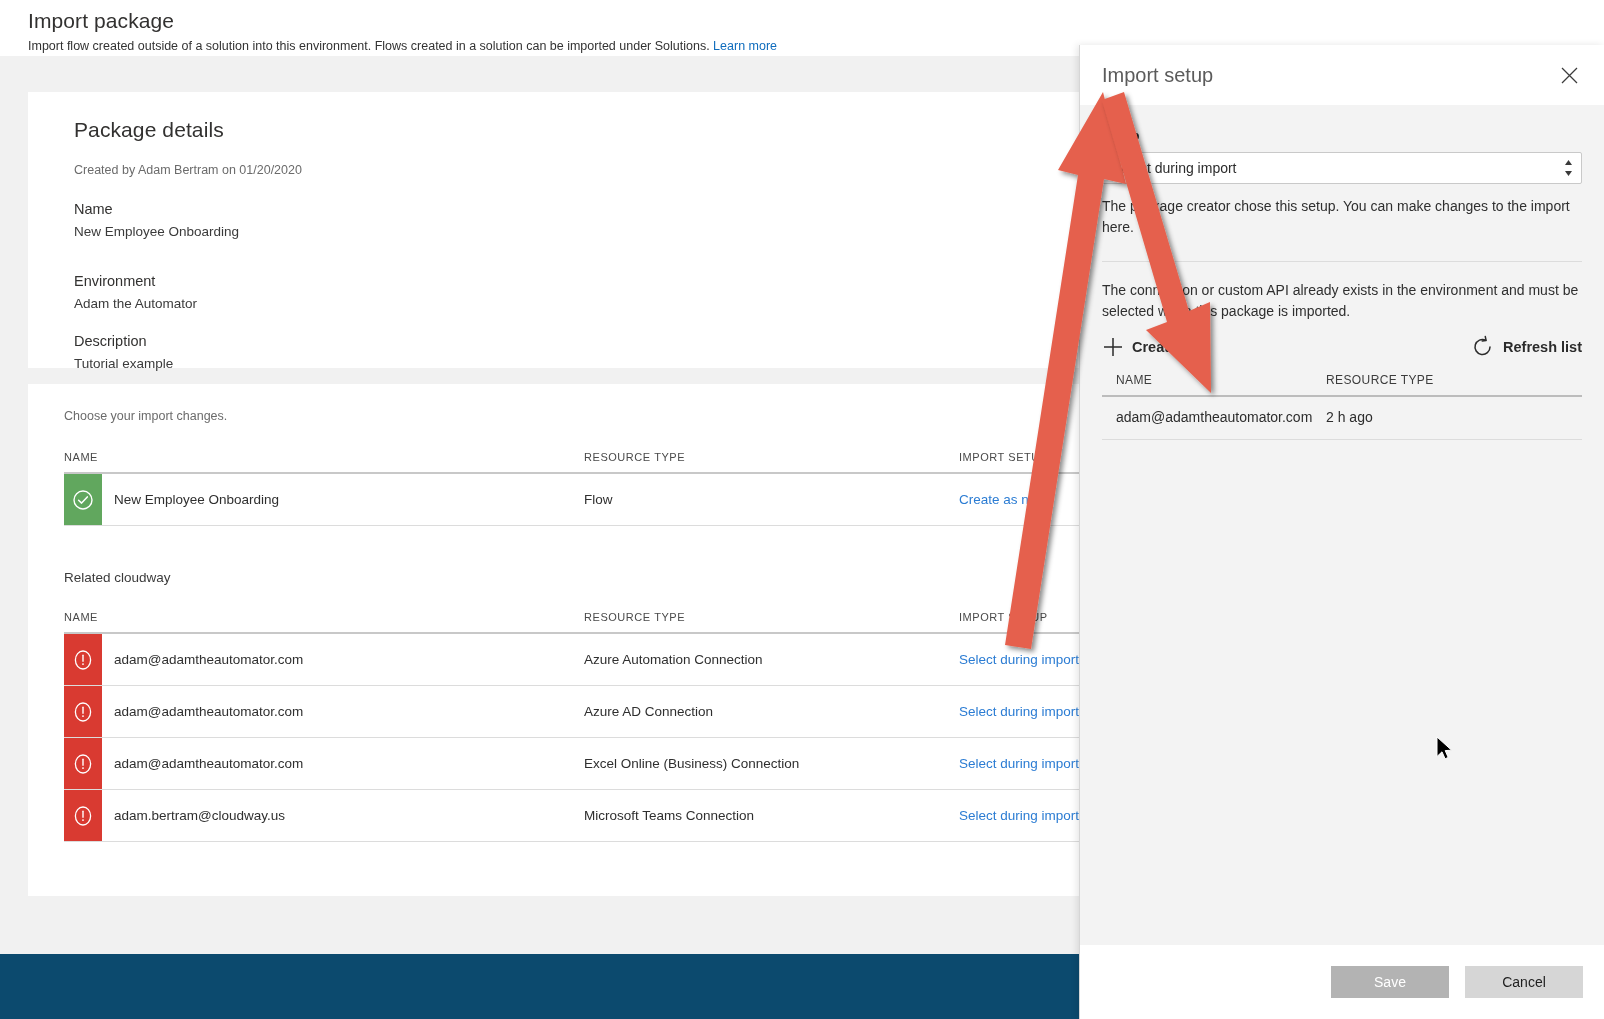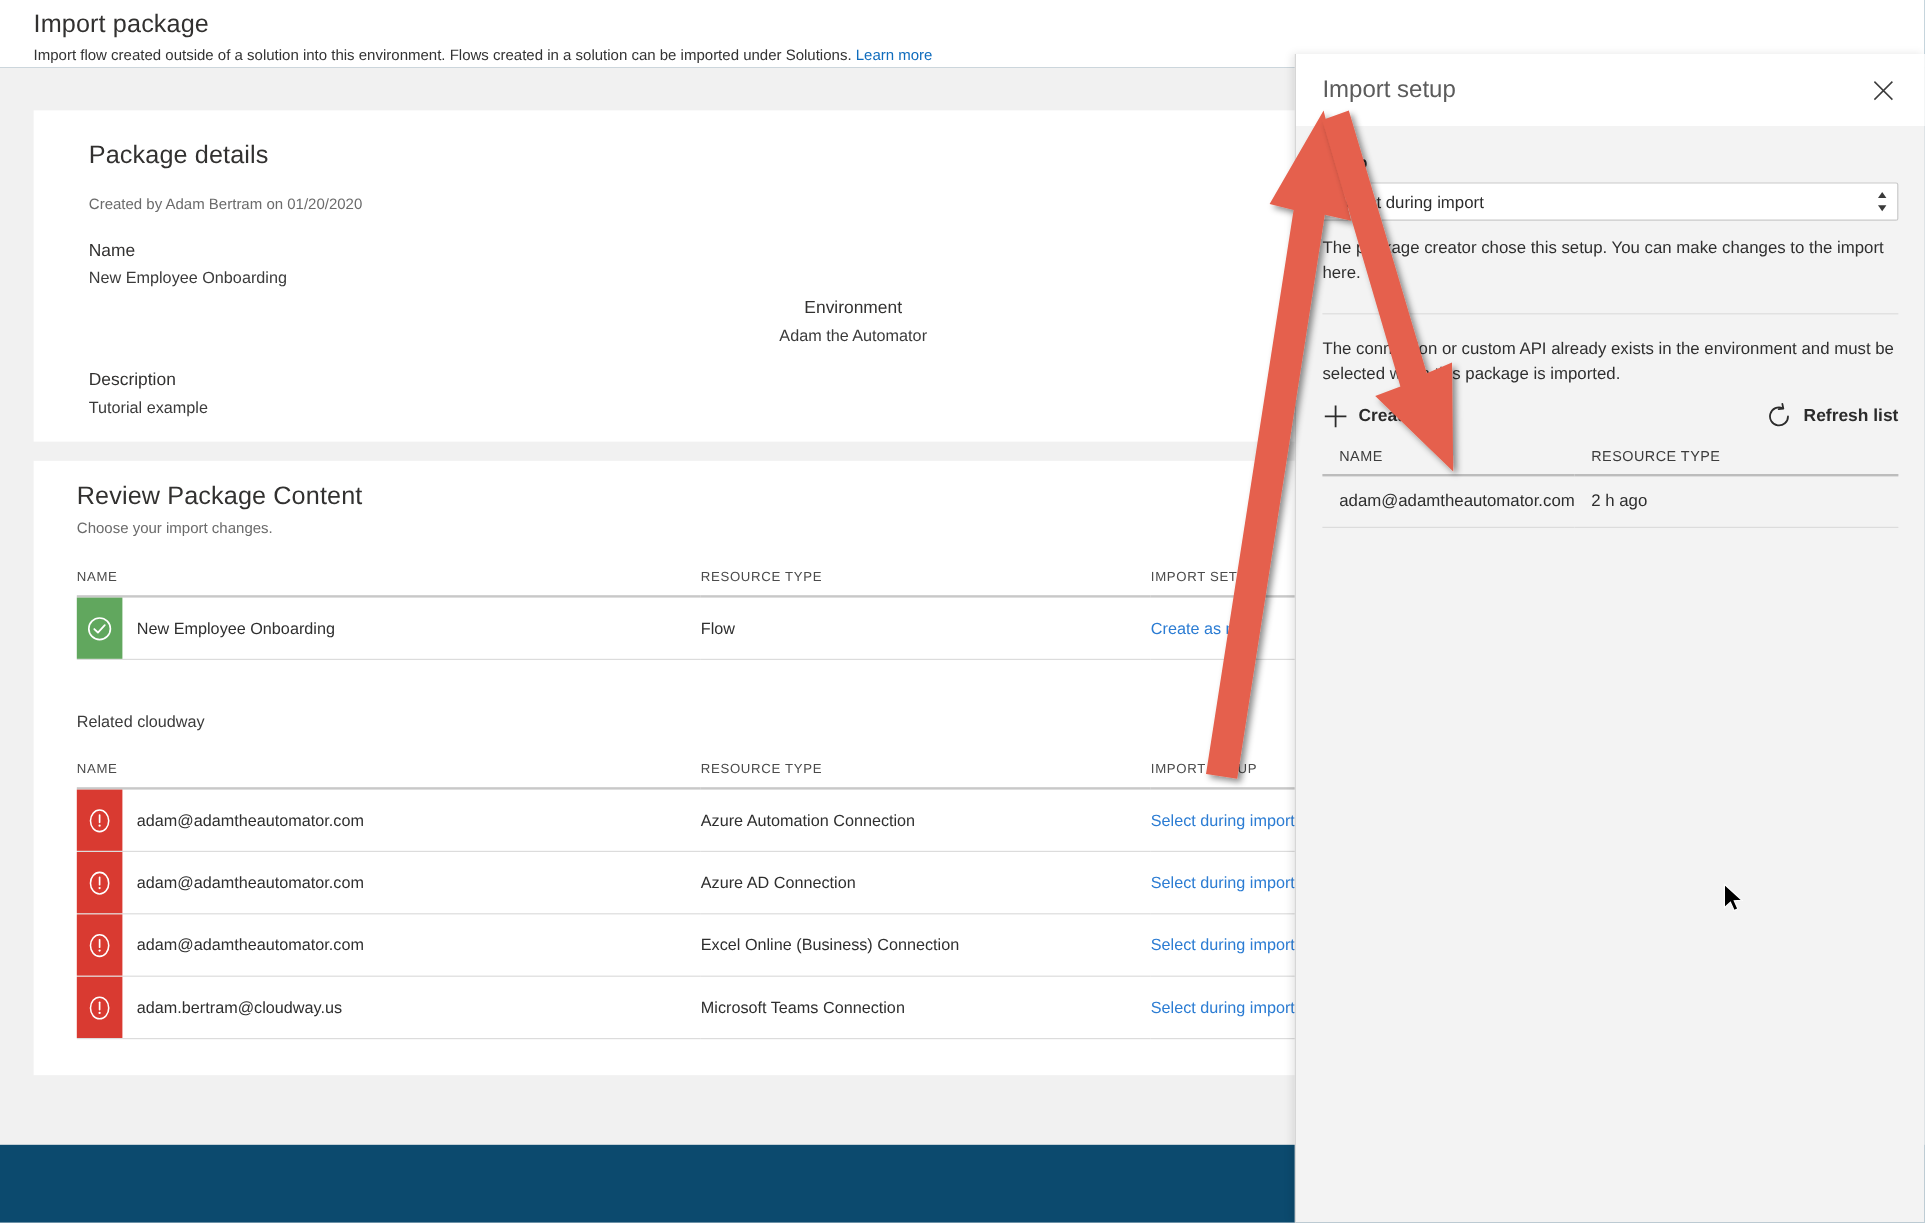--- a/index.html
+++ b/index.html
@@ -169,34 +169,33 @@
 
   <div class="card card-details">
     <div style="padding:26px 0 0 46px;">
       <div class="section-title">Package details</div>
       <div class="muted" style="margin-top:21px;">Created by Adam Bertram on 01/20/2020</div>
 
       <div style="margin-top:24px;">
         <div class="field-label">Name</div>
         <div class="field-value" style="margin-top:7px;">New Employee Onboarding</div>
       </div>
-      <div style="margin-top:10px;text-align:center;">
+      <div style="margin-top:34px;">
         <div class="field-label">Environment</div>
         <div class="field-value" style="margin-top:7px;">Adam the Automator</div>
       </div>
       <div style="margin-top:22px;">
         <div class="field-label">Description</div>
         <div class="field-value" style="margin-top:7px;">Tutorial example</div>
       </div>
     </div>
   </div>
 
   <div class="card card-review">
     <div style="padding:18px 0 0 36px;">
-      <div class="section-title">Review Package Content</div>
       <div class="muted" style="margin-top:7px;">Choose your import changes.</div>
 
       <table class="tbl" style="margin-top:28px;">
         <thead>
           <tr>
             <th class="col-name">NAME</th>
             <th class="col-type">RESOURCE TYPE</th>
             <th class="col-setup">IMPORT SETUP</th>
           </tr>
         </thead>
@@ -354,20 +353,24 @@
         </thead>
         <tbody>
           <tr>
             <td>adam@adamtheautomator.com</td>
             <td>2 h ago</td>
           </tr>
         </tbody>
       </table>
     </div>
 
+    <div class="panel-footer">
+      <button class="btn btn-save" disabled="">Save</button>
+      <button class="btn btn-cancel">Cancel</button>
+    </div>
   </div>
 
   <svg id="annotations" viewBox="0 0 1604 1019">
     <defs>
       <filter id="arrShadow" x="-30%" y="-30%" width="170%" height="170%">
         <feDropShadow dx="3" dy="3" stdDeviation="2.5" flood-color="#000000" flood-opacity="0.45"></feDropShadow>
       </filter>
     </defs>
 
     <g filter="url(#arrShadow)">

